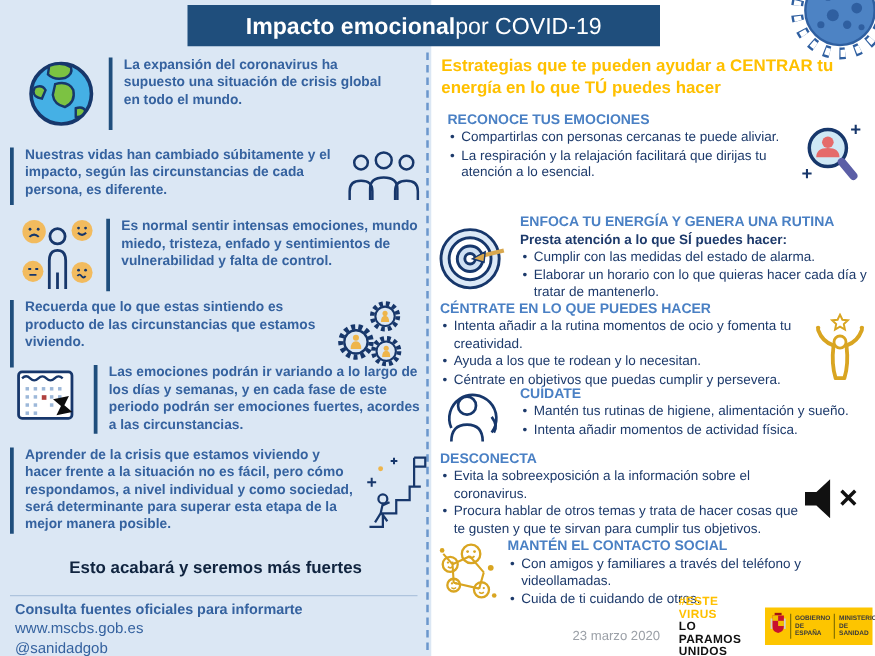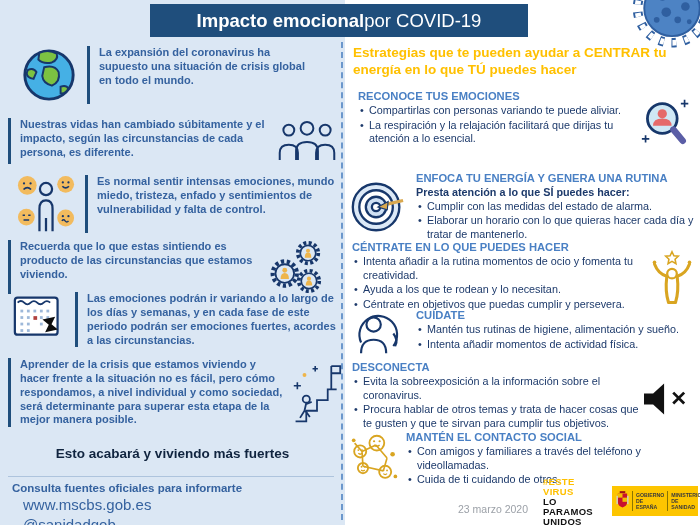--- a/index.html
+++ b/index.html
@@ -15,21 +15,21 @@
   .item{position:absolute;display:flex;gap:9px;align-items:flex-start;}
   .item .vbar{width:3px;background:#1f4e7c;flex:none;align-self:stretch;}
   .itext{color:#35629f;font-weight:bold;font-size:11px;line-height:1.26;}
   .icon-box{flex:none;display:flex;align-items:center;justify-content:center;}
 
   .tagline{position:absolute;left:0;top:446px;width:345px;text-align:center;font-weight:bold;
            font-size:13.5px;color:#10243f;}
   .hr-left{position:absolute;left:8px;top:476px;width:326px;border-top:1.5px solid #aec4dd;}
   .left-footer{position:absolute;left:12px;top:482px;color:#35629f;}
   .left-footer .f1{font-weight:bold;font-size:11.5px;margin-bottom:1px;}
-  .left-footer .f2{font-size:15px;line-height:1.3;margin-left:11px;}
+  .left-footer .f2{font-size:12px;line-height:1.3;}
 
   .heading{position:absolute;left:353px;top:44px;width:338px;color:#ffc000;font-weight:bold;
            font-size:13.5px;line-height:1.28;z-index:2;}
   .section{position:absolute;}
   .sec-title{color:#4a80c4;font-weight:bold;font-size:11.2px;margin-bottom:2px;}
   .intro{color:#1d3a6b;font-weight:bold;font-size:10.8px;line-height:1.26;}
   .section ul{list-style:none;margin:0;padding:0;}
   .section li{position:relative;padding-left:11px;color:#1d3a6b;font-size:10.8px;line-height:1.26;margin-bottom:1px;}
   .section li::before{content:"\2022";position:absolute;left:2px;color:#1d3a6b;}
   .sec-icon{position:absolute;}
@@ -183,35 +183,35 @@
         <path d="M4 70 h12 v-12 h12 v-12 h12 v-12 h10"></path>
         <path d="M44 34 V8 M44 8 h10 v8 h-10"></path>
         <circle cx="16" cy="45" r="4"></circle>
         <path d="M16 49 l-2 9 M15 51 l7 -3 M14 58 l-5 8 M15 58 l5 7"></path>
         <path d="M6 26 v8 M2 30 h8 M26 8 v6 M23 11 h6" stroke-width="1.8"></path>
         <circle cx="14" cy="18" r="2.2" fill="#eeb54b" stroke="none"></circle>
       </svg>
     </span>
   </div>
 
-  <div class="tagline">Esto acabará y viviendo más fuertes</div>
+  <div class="tagline">Esto acabará y seremos más fuertes</div>
   <div class="hr-left"></div>
 
   <div class="left-footer">
     <div class="f1">Consulta fuentes oficiales para informarte</div>
     <div class="f2">www.mscbs.gob.es</div>
     <div class="f2">@sanidadgob</div>
   </div>
 
   <div class="heading">Estrategias que te pueden ayudar a CENTRAR tu energía en lo que TÚ puedes hacer</div>
 
   <div class="section" style="left:358px;top:90px;width:276px;">
     <div class="sec-title">RECONOCE TUS EMOCIONES</div>
     <ul>
-      <li>Compartirlas con personas variando te puede aliviar.</li>
+      <li>Compartirlas con personas cercanas te puede aliviar.</li>
       <li>La respiración y la relajación facilitará que dirijas tu atención a lo esencial.</li>
     </ul>
   </div>
   <div class="sec-icon" style="left:640px;top:98px;">
     <svg width="52" height="52" viewBox="0 0 56 56">
       <path d="M48 2 v8 M44 6 h8 M6 40 v8 M2 44 h8" stroke="#17376b" stroke-width="1.8"></path>
       <circle cx="24" cy="22" r="16" fill="#cfe8f5" stroke="#17376b" stroke-width="3"></circle>
       <circle cx="24" cy="17" r="5" fill="#e56a6a"></circle>
       <path d="M14 30 q0 -8 10 -8 q10 0 10 8 z" fill="#e56a6a"></path>
       <path d="M36 34 L46 46" stroke="#5b5ea6" stroke-width="7" stroke-linecap="round"></path>

